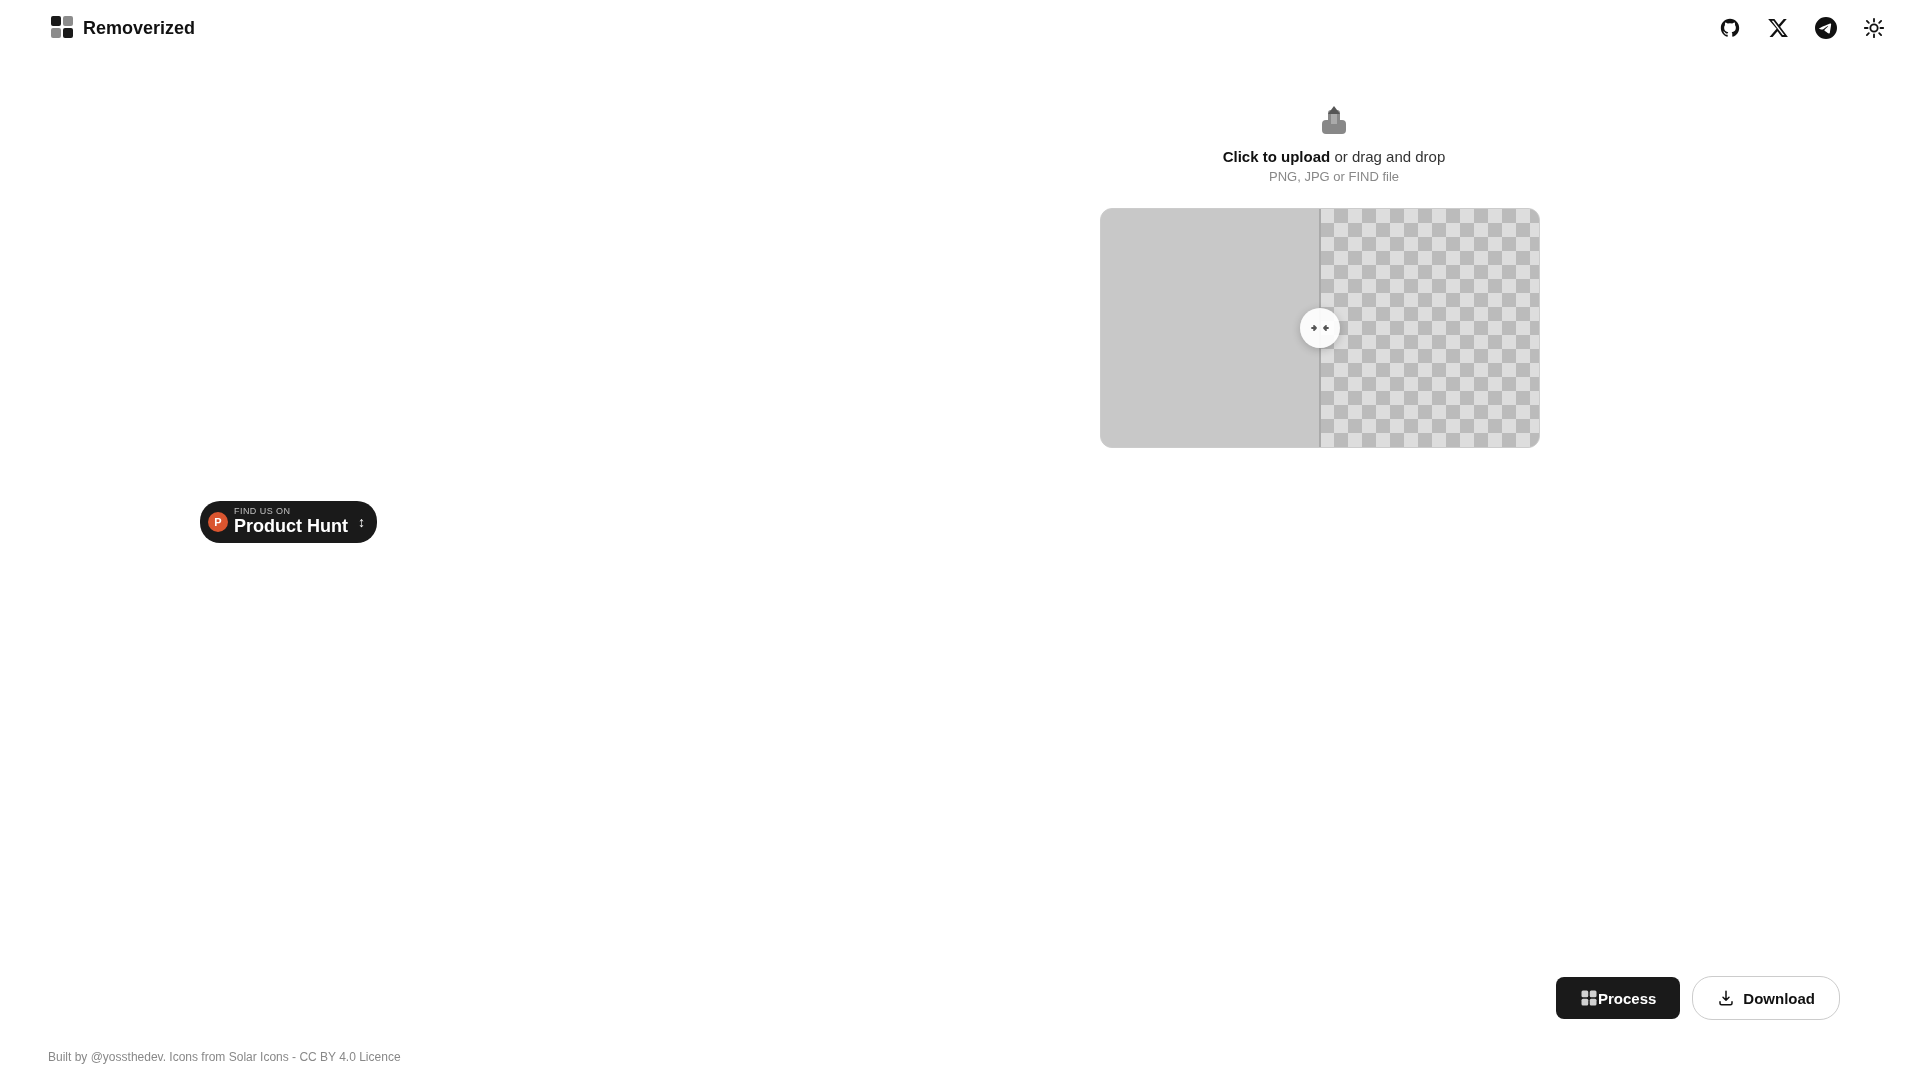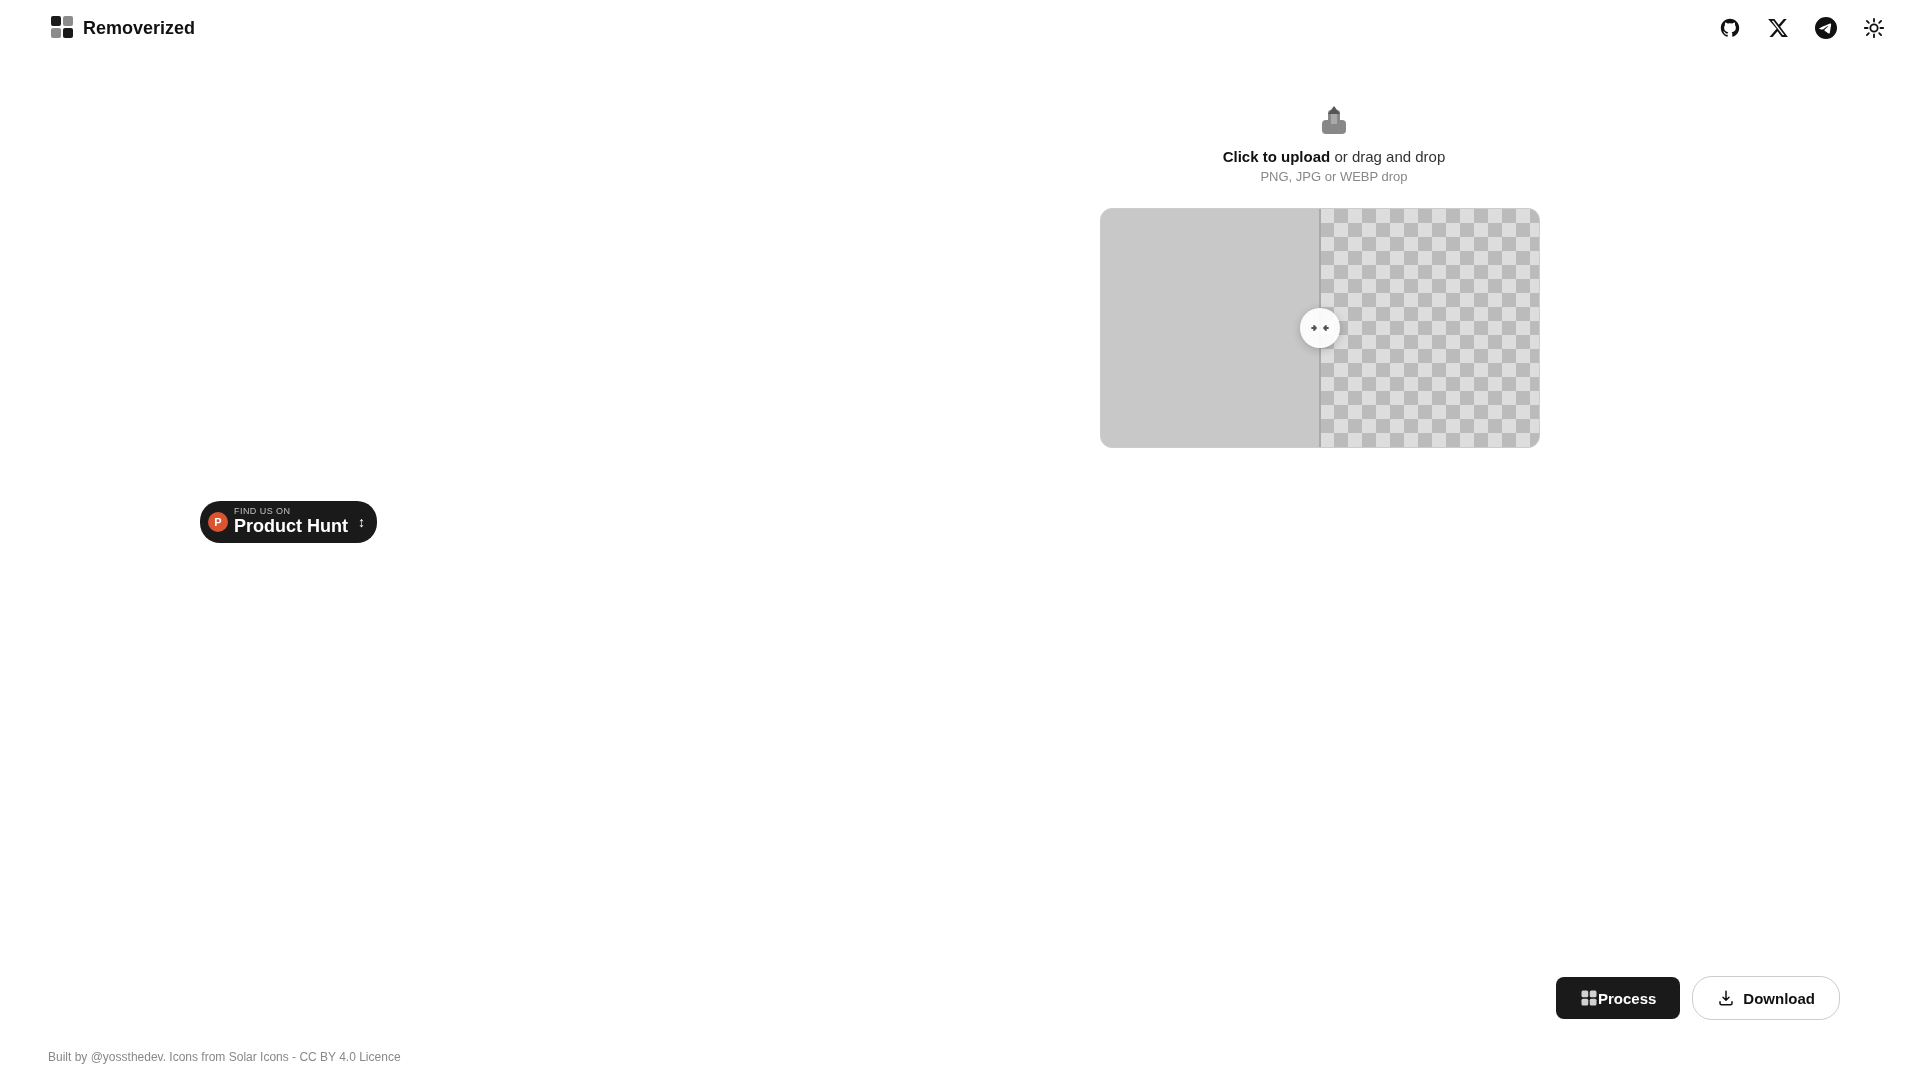--- a/index.html
+++ b/index.html
@@ -391,21 +391,21 @@
         <svg width="40" height="40" viewBox="0 0 40 40" fill="none" xmlns="http://www.w3.org/2000/svg">
           <rect x="8" y="20" width="24" height="14" rx="4" fill="#888"></rect>
           <rect x="14" y="10" width="12" height="14" rx="3" fill="#888"></rect>
           <polygon points="20,6 14,14 26,14" fill="#555"></polygon>
           <rect x="17" y="14" width="6" height="10" fill="#aaa"></rect>
         </svg>
       </div>
       <p class="upload-label">
         <strong>Click to upload</strong><span> or drag and drop</span>
       </p>
-      <p class="upload-hint">PNG, JPG or WEBP drop</p>
+      <p class="upload-hint">PNG, JPG or FIND file</p>
     </div>
 
     <div class="image-compare-container">
       <div class="compare-left"></div>
       <div class="compare-right"></div>
       <div class="compare-divider"></div>
       <div class="compare-handle">
         <svg viewBox="0 0 20 20" xmlns="http://www.w3.org/2000/svg">
           <path d="M6 10l-4 0M6 10l-2-2M6 10l-2 2M14 10l4 0M14 10l2-2M14 10l2 2" stroke="#555" stroke-width="1.8" stroke-linecap="round" fill="none"></path>
         </svg>

